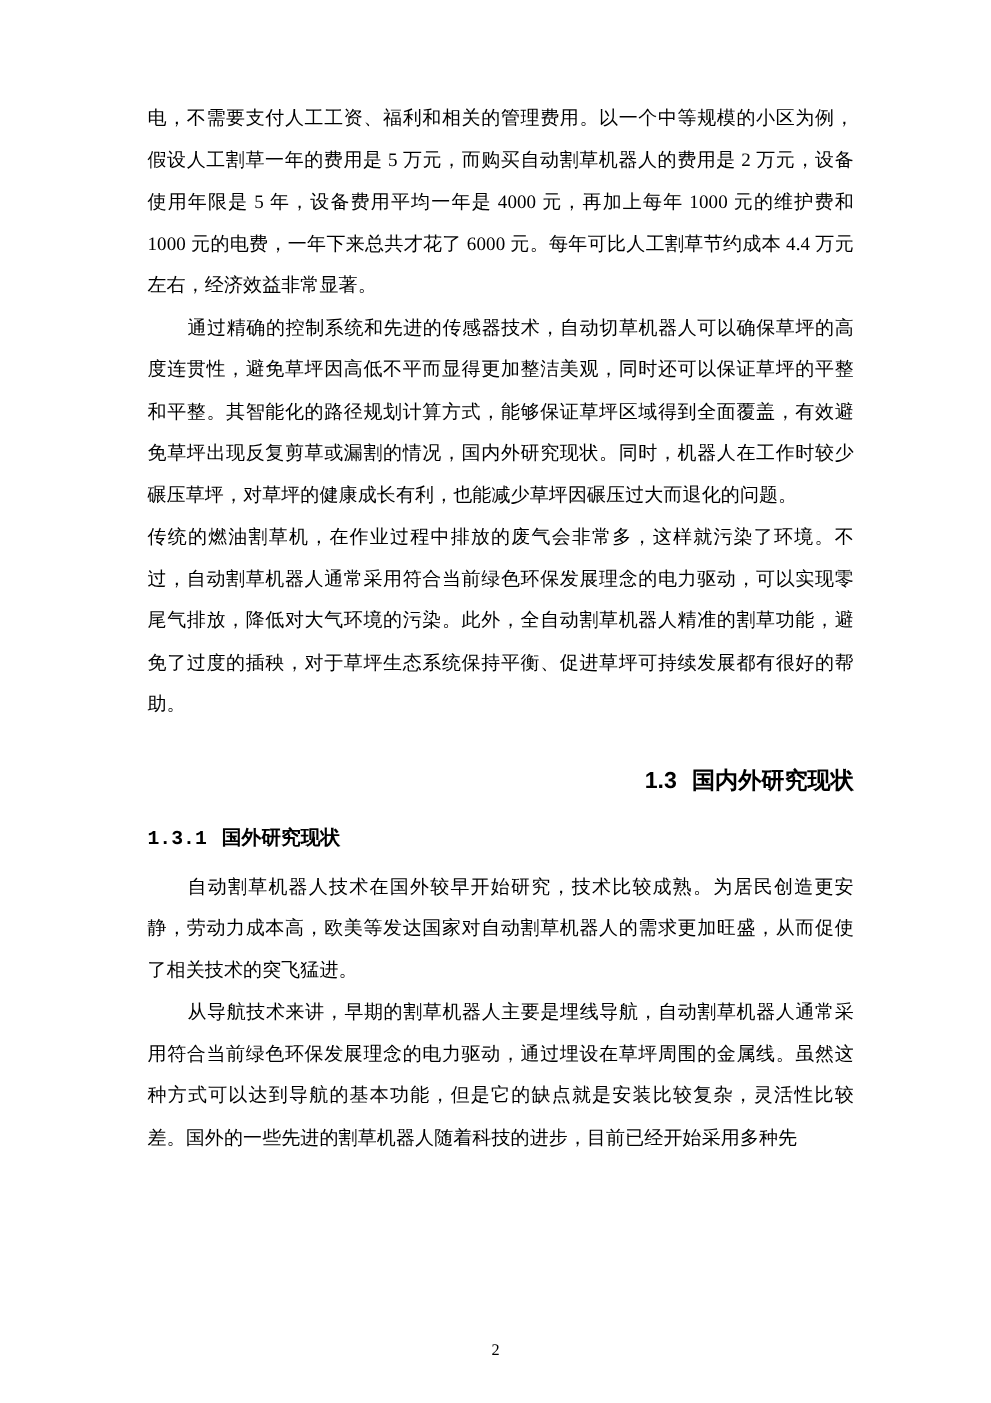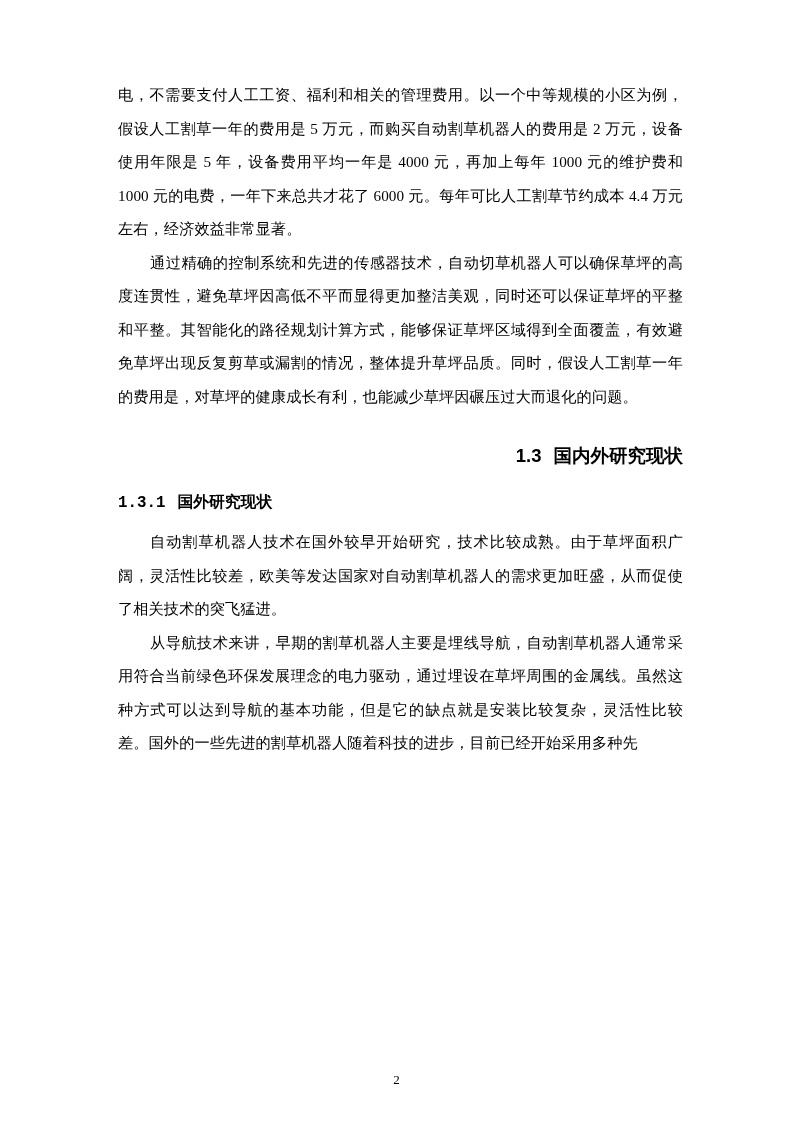--- a/index.html
+++ b/index.html
@@ -73,32 +73,33 @@
   }
 </style>
 </head>
 <body>
 
 <div class="page">
   <div class="content">
 
     <p class="body-par">电，不需要支付人工工资、福利和相关的管理费用。以一个中等规模的小区为例，假设人工割草一年的费用是 5 万元，而购买自动割草机器人的费用是 2 万元，设备使用年限是 5 年，设备费用平均一年是 4000 元，再加上每年 1000 元的维护费和 1000 元的电费，一年下来总共才花了 6000 元。每年可比人工割草节约成本 4.4 万元左右，经济效益非常显著。</p>
 
-    <p class="body-par indent">通过精确的控制系统和先进的传感器技术，自动切草机器人可以确保草坪的高度连贯性，避免草坪因高低不平而显得更加整洁美观，同时还可以保证草坪的平整和平整。其智能化的路径规划计算方式，能够保证草坪区域得到全面覆盖，有效避免草坪出现反复剪草或漏割的情况，整体提升草坪品质。同时，假设人工割草一年的费用是，对草坪的健康成长有利，也能减少草坪因碾压过大而退化的问题。</p>
+    <p class="body-par indent">通过精确的控制系统和先进的传感器技术，自动切草机器人可以确保草坪的高度连贯性，避免草坪因高低不平而显得更加整洁美观，同时还可以保证草坪的平整和平整。其智能化的路径规划计算方式，能够保证草坪区域得到全面覆盖，有效避免草坪出现反复剪草或漏割的情况，国内外研究现状。同时，机器人在工作时较少碾压草坪，对草坪的健康成长有利，也能减少草坪因碾压过大而退化的问题。</p>
 
 
+    <p class="body-par">传统的燃油割草机，在作业过程中排放的废气会非常多，这样就污染了环境。不过，自动割草机器人通常采用符合当前绿色环保发展理念的电力驱动，可以实现零尾气排放，降低对大气环境的污染。此外，全自动割草机器人精准的割草功能，避免了过度的插秧，对于草坪生态系统保持平衡、促进草坪可持续发展都有很好的帮助。</p>
 
     <h2 class="heading2">
       <span class="heading-num">1.3</span><span>国内外研究现状</span>
     </h2>
 
     <h3 class="heading3">
       <span class="heading-num">1.3.1</span><span>国外研究现状</span>
     </h3>
 
-    <p class="body-par indent">自动割草机器人技术在国外较早开始研究，技术比较成熟。由于草坪面积广阔，灵活性比较差，欧美等发达国家对自动割草机器人的需求更加旺盛，从而促使了相关技术的突飞猛进。</p>
+    <p class="body-par indent">自动割草机器人技术在国外较早开始研究，技术比较成熟。为居民创造更安静，劳动力成本高，欧美等发达国家对自动割草机器人的需求更加旺盛，从而促使了相关技术的突飞猛进。</p>
 
     <p class="body-par indent">从导航技术来讲，早期的割草机器人主要是埋线导航，自动割草机器人通常采用符合当前绿色环保发展理念的电力驱动，通过埋设在草坪周围的金属线。虽然这种方式可以达到导航的基本功能，但是它的缺点就是安装比较复杂，灵活性比较差。国外的一些先进的割草机器人随着科技的进步，目前已经开始采用多种先</p>
 
   </div>
 
   <div class="page-number">2</div>
 </div>
 
 </body></html>

